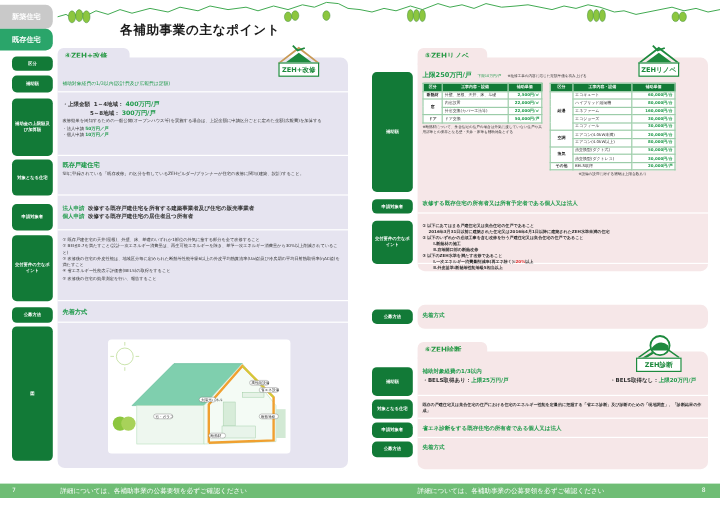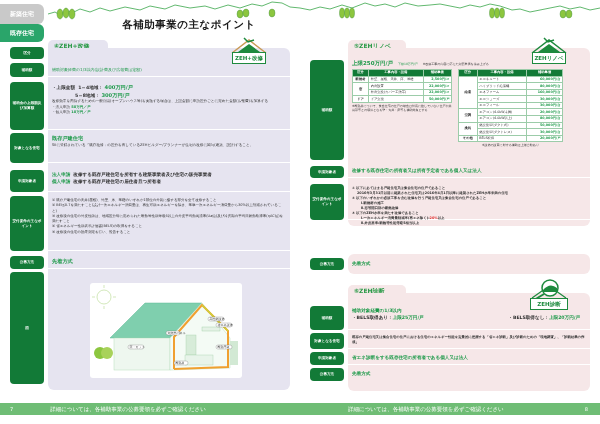--- a/index.html
+++ b/index.html
@@ -11,21 +11,21 @@
   .page.right { left: 300px; }
 
   
   .side-tab { position: absolute; left: 0; width: 44px; height: 20px; border-radius: 0 6px 6px 0;
     font-size: 6px; color: #fff; display: flex; align-items: center; justify-content: center; font-weight: bold; }
   .side-tab.new { top: 4px; background: #c9c9c9; }
   .side-tab.existing { top: 24px; height: 18px; background: #2aa56a; }
 
   
   .skyline { position: absolute; top: 0; left: 0; width: 600px; height: 30px; }
-  .main-title { position: absolute; top: 18px; left: 89px; width: 200px; font-size: 10.5px; font-weight: bold; color: #1a1a1a; letter-spacing: 0.5px; text-align: center; }
+  .main-title { position: absolute; top: 18px; left: 100px; width: 200px; font-size: 10.5px; font-weight: bold; color: #1a1a1a; letter-spacing: 0.5px; text-align: left; }
 
   
   .card { position: absolute; border-radius: 6px; }
   .card.lav { background: #e6e4f0; }
   .card.pink { background: #f6e7e8; }
   .card-tab { position: absolute; height: 14px; border-radius: 5px 5px 0 0; padding: 2px 6px;
     font-size: 6px; font-weight: bold; color: #2a9a47; }
   .card-tab.lav { background: #e6e4f0; }
   .card-tab.pink { background: #f6e7e8; }
 

